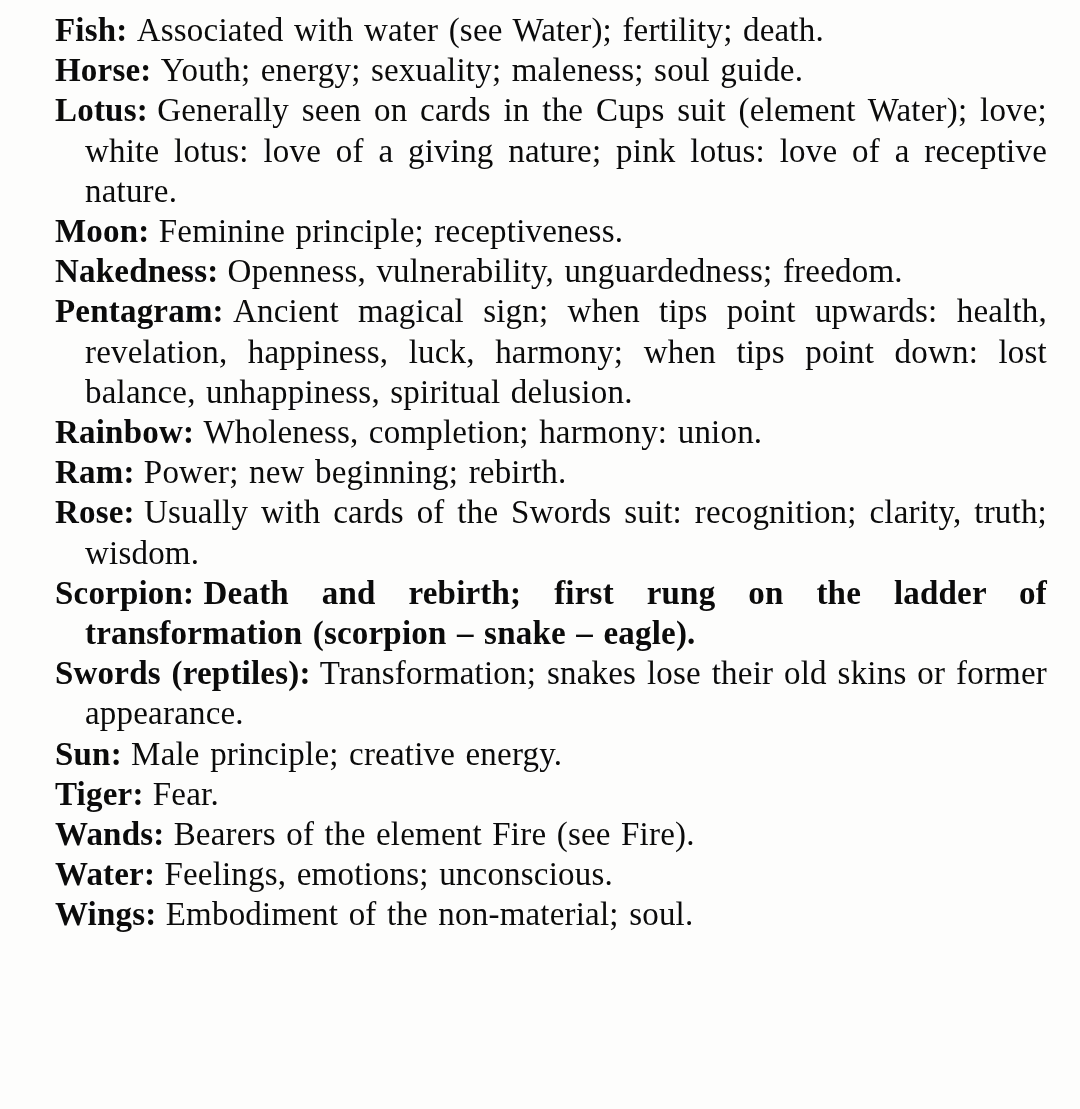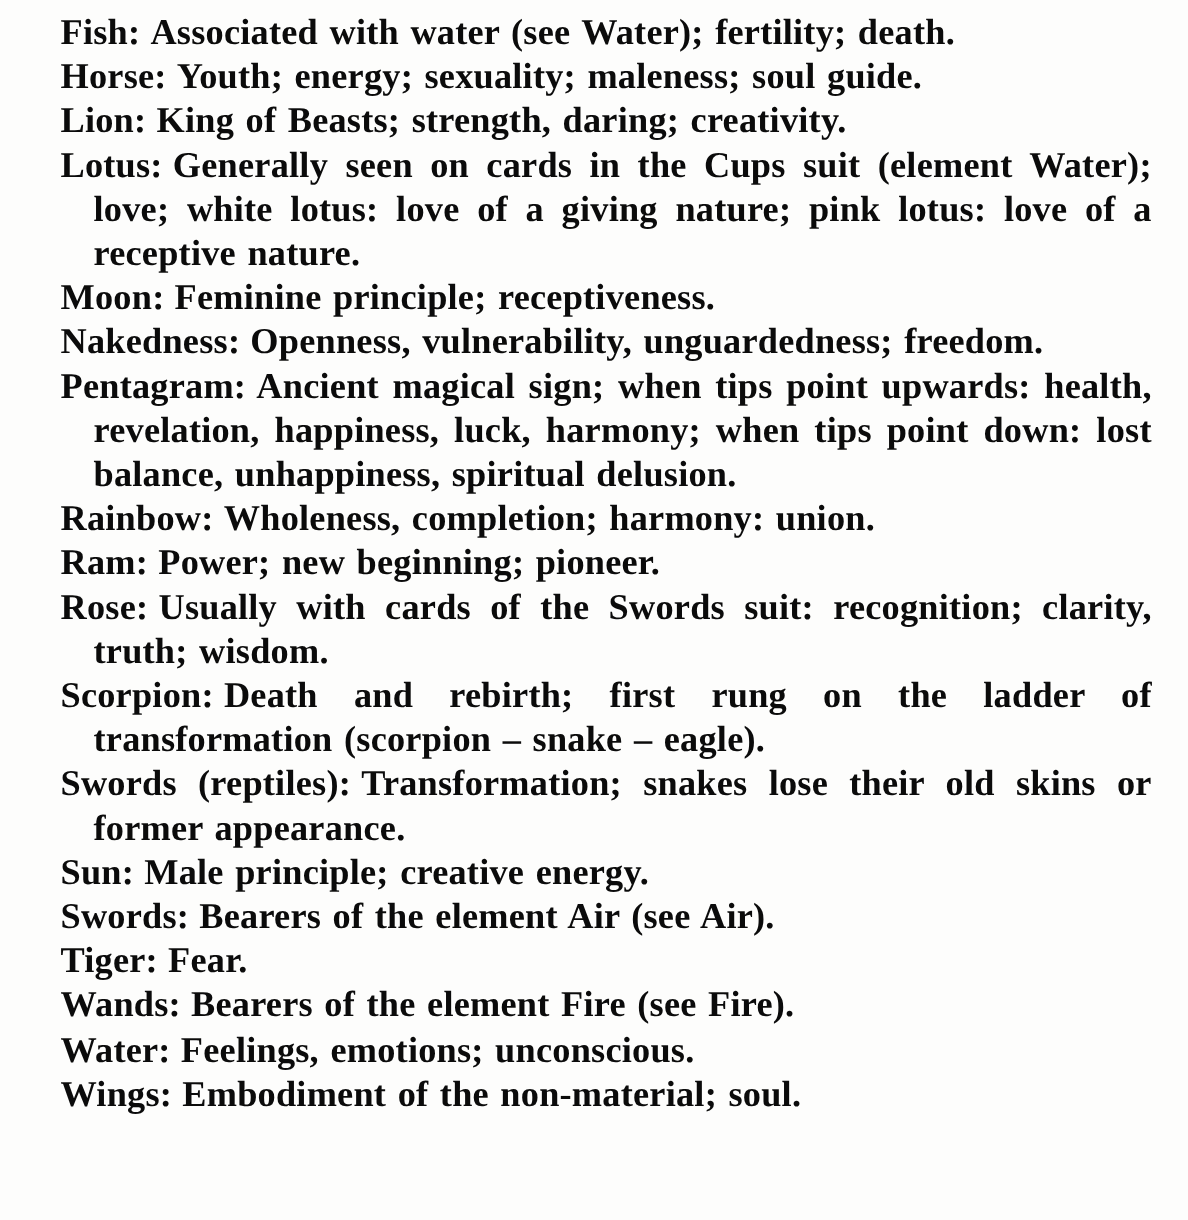--- a/index.html
+++ b/index.html
@@ -26,63 +26,61 @@
     
     padding-left: 30px;
     text-indent: -30px;
     letter-spacing: 0.2px;
     word-spacing: 2px;
   }
   .entry .term {
     font-weight: bold;
   }
   .entry .def {
-    font-weight: bold;
+    font-weight: normal;
   }
   .entry.bold-def .def {
     font-weight: bold;
   }
   .entry .gap {
     display: inline-block;
     width: 0.28em;
   }
 </style>
 </head>
 <body>
 
 <div class="scan-page" style="color: rgb(11, 11, 11); background: rgb(253, 253, 252);">
   <div id="entries">
   <p class="entry"><b class="term">Fish:</b><span class="gap"></span><span class="def">Associated with water (see Water); fertility; death.</span></p>
 
 
   <p class="entry"><b class="term">Horse:</b><span class="gap"></span><span class="def">Youth; energy; sexuality; maleness; soul guide.</span></p>
 
-  <p class="entry"><b class="term">Lion:</b><span class="gap"></span><span class="def">King of Beasts; strength, daring; creativity.</span></p>
 
   <p class="entry"><b class="term">Lotus:</b><span class="gap"></span><span class="def">Generally seen on cards in the Cups suit (element Water); love; white lotus: love of a giving nature; pink lotus: love of a receptive nature.</span></p>
 
   <p class="entry"><b class="term">Moon:</b><span class="gap"></span><span class="def">Feminine principle; receptiveness.</span></p>
 
   <p class="entry"><b class="term">Nakedness:</b><span class="gap"></span><span class="def">Openness, vulnerability, unguardedness; freedom.</span></p>
 
   <p class="entry"><b class="term">Pentagram:</b><span class="gap"></span><span class="def">Ancient magical sign; when tips point upwards: health, revelation, happiness, luck, harmony; when tips point down: lost balance, unhappiness, spiritual delusion.</span></p>
 
   <p class="entry"><b class="term">Rainbow:</b><span class="gap"></span><span class="def">Wholeness, completion; harmony: union.</span></p>
 
-  <p class="entry"><b class="term">Ram:</b><span class="gap"></span><span class="def">Power; new beginning; pioneer.</span></p>
+  <p class="entry"><b class="term">Ram:</b><span class="gap"></span><span class="def">Power; new beginning; rebirth.</span></p>
 
   <p class="entry"><b class="term">Rose:</b><span class="gap"></span><span class="def">Usually with cards of the Swords suit: recognition; clarity, truth; wisdom.</span></p>
 
   <p class="entry bold-def"><b class="term">Scorpion:</b><span class="gap"></span><span class="def">Death and rebirth; first rung on the ladder of transformation (scorpion – snake – eagle).</span></p>
 
   <p class="entry"><b class="term">Swords (reptiles):</b><span class="gap"></span><span class="def">Transformation; snakes lose their old skins or former appearance.</span></p>
 
   <p class="entry"><b class="term">Sun:</b><span class="gap"></span><span class="def">Male principle; creative energy.</span></p>
 
-  <p class="entry"><b class="term">Swords:</b><span class="gap"></span><span class="def">Bearers of the element Air (see Air).</span></p>
 
   <p class="entry"><b class="term">Tiger:</b><span class="gap"></span><span class="def">Fear.</span></p>
 
   <p class="entry"><b class="term">Wands:</b><span class="gap"></span><span class="def">Bearers of the element Fire (see Fire).</span></p>
 
   <p class="entry"><b class="term">Water:</b><span class="gap"></span><span class="def">Feelings, emotions; unconscious.</span></p>
 
   <p class="entry"><b class="term">Wings:</b><span class="gap"></span><span class="def">Embodiment of the non-material; soul.</span></p>
 </div>
 </div>

